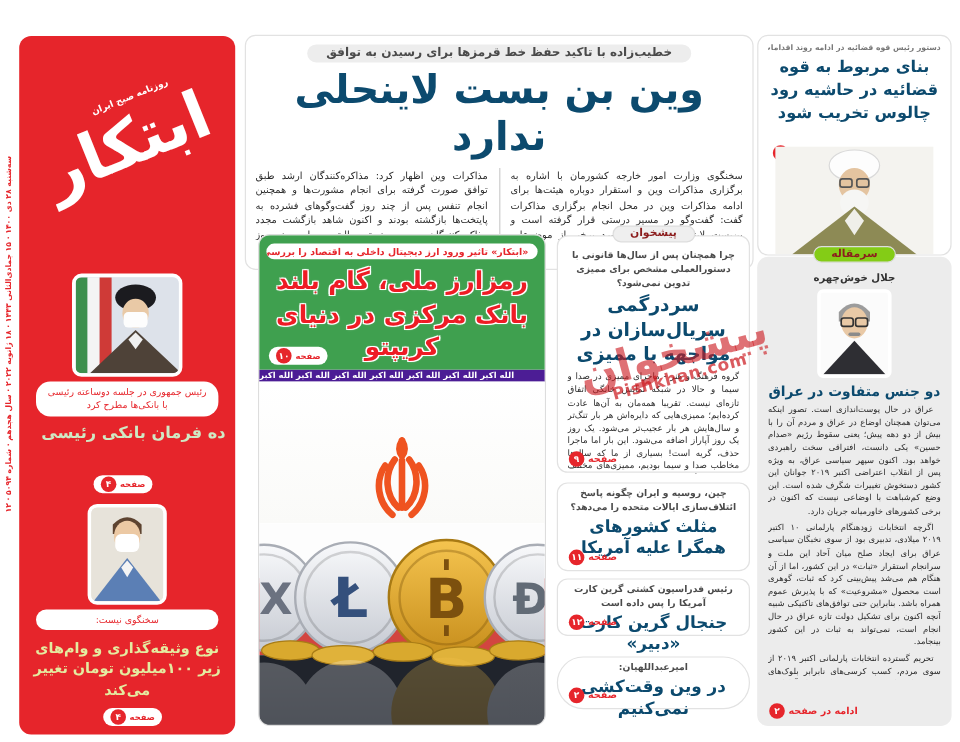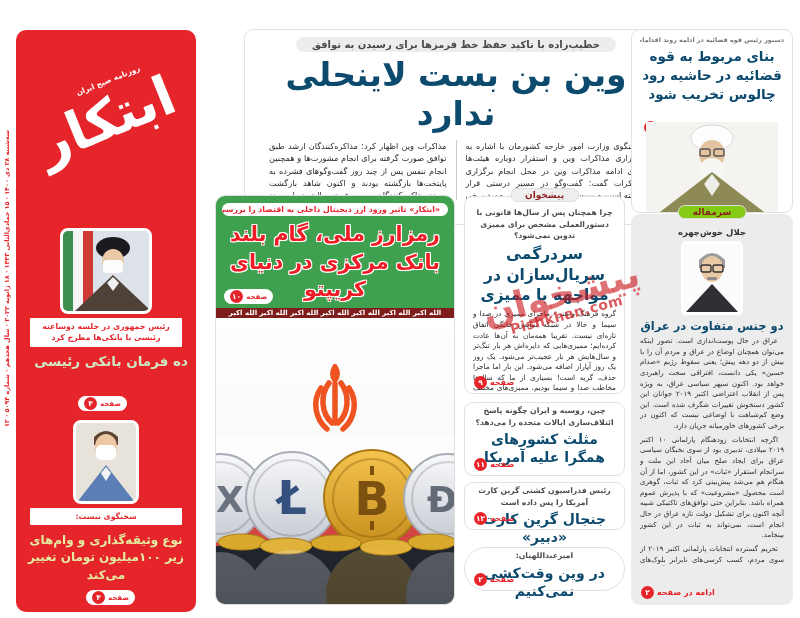--- a/index.html
+++ b/index.html
@@ -8,21 +8,21 @@
   .page { position:relative; width:800px; height:618px; background:#fff; overflow:hidden; }
   .abs { position:absolute; }
 
   
   .brand-col { left:16px; top:30px; width:180px; height:582px; background:#e6252b; border-radius:10px; overflow:hidden; }
   .brand-logo-wrap { position:absolute; left:0; top:0; width:180px; height:190px; }
   .brand-logo { position:absolute; left:4px; top:58px; width:172px; color:#fff; font-size:54px; font-weight:bold; transform:rotate(-22deg); text-align:center; letter-spacing:-2px; }
   .brand-tagline { position:absolute; left:58px; top:46px; color:#fff; font-size:7.5px; font-weight:bold; transform:rotate(-22deg); }
   .brand-photo1 { position:absolute; left:44px; top:198px; width:92px; height:86px; border:3px solid #fff; border-radius:8px; overflow:hidden; background:#dfe3ea; }
   .brand-photo2 { position:absolute; left:57px; top:390px; width:66px; height:84px; border:3px solid #fff; border-radius:8px; overflow:hidden; background:#e7e3da; }
-  .brand-caption { position:absolute; left:14px; width:152px; background:#fff; border-radius:1px; padding:3px 7px; color:#e6252b; font-size:7.8px; font-weight:bold; text-align:center; line-height:1.45; }
+  .brand-caption { position:absolute; left:14px; width:152px; background:#fff; border-radius:12px; padding:3px 7px; color:#e6252b; font-size:7.8px; font-weight:normal; text-align:center; line-height:1.45; }
   .cap1 { top:288px; } .cap2 { top:478px; }
   .brand-headline { position:absolute; left:8px; width:164px; text-align:center; font-weight:bold; line-height:1.45; }
   .bh1 { top:322px; font-size:13.5px; color:#cfe9c4;text-align:right; }
   .bh2 { top:502px; font-size:12px; color:#e4eba0; }
   .brand-badge { position:absolute; background:#fff; border-radius:9px; display:inline-flex; align-items:center; gap:3px; padding:1px 6px; }
   .bb1 { left:62px; top:366px; } .bb2 { left:70px; top:560px; }
   .brand-badge .pb-label { color:#e6252b; font-size:7px; font-weight:bold; }
 
   
   .dateline-wrap { left:3px; top:428px; width:14px; height:1px; }
@@ -32,21 +32,21 @@
   .nbox { position:absolute; background:#fff; border:1px solid #e2e2e2; border-radius:9px; }
   .kicker { color:#4a4a4a; font-weight:bold; text-align:center; }
   .headline { color:#0c4a6e; font-weight:bold; text-align:center; }
   .body-text { color:#2b2b2b; text-align:justify; }
   .badge { display:inline-flex; align-items:center; gap:3px; }
   .badge .pb-label { color:#e6252b; font-size:8px; font-weight:bold; }
   .dot { min-width:13px; height:13px; padding:0 2px; border-radius:8px; background:#e6252b; color:#fff; font-size:7.5px; font-weight:bold; display:inline-flex; align-items:center; justify-content:center; }
   .foot-left { position:absolute; left:10px; bottom:6px; }
 
   
-  .lead-box { left:204px; top:29px; width:424px; height:196px; padding:7px 24px 6px;margin-left:40px; }
+  .lead-box { left:204px; top:29px; width:424px; height:196px; padding:7px 8px 6px; }
   .lead-kicker { background:#ededed; border-radius:12px; padding:2px 16px; font-size:10px; width:fit-content; margin:0 auto; }
   .lead-headline { font-size:33px; margin-top:3px; letter-spacing:-1px; }
   .lead-body { display:flex; gap:9px; margin-top:7px; height:60px; overflow:hidden; }
   .lead-col { flex:1; font-size:8.2px; line-height:1.5; }
   .lead-col:first-child { border-left:1px solid #ccc; padding-left:9px; }
 
   
   .jud-box { left:631px; top:29px; width:162px; height:184px; padding:6px 8px; overflow:hidden; }
   .jud-kicker { font-size:6.4px; color:#777; white-space:nowrap; overflow:hidden; }
   .jud-headline { font-size:13.5px; line-height:1.4; margin-top:3px; }
@@ -64,21 +64,21 @@
   .ed-body p { margin-bottom:3px; text-indent:6px; }
 
   
   .crypto-box { left:215px; top:195px; width:240px; height:410px; border-radius:10px; overflow:hidden; border:1px solid #ddd; background:#fff; }
   .crypto-green { height:112px; background:#3fa04f; padding-top:7px; position:relative; }
   .crypto-kicker { background:#fff; border-radius:10px; width:fit-content; max-width:226px; margin:0 auto; padding:2px 8px; color:#e6252b; font-size:7.8px; font-weight:bold; white-space:nowrap; overflow:hidden; }
   .crypto-headline { margin-top:5px; font-size:20.5px; line-height:1.35; color:#ee1c25; font-weight:bold; text-align:center;
      text-shadow:1px 1px 0 #fff,-1px -1px 0 #fff,1px -1px 0 #fff,-1px 1px 0 #fff,0 0 2px #fff; }
   .crypto-badge { position:absolute; left:8px; bottom:4px; background:#fff; border-radius:9px; display:inline-flex; align-items:center; gap:3px; padding:1px 6px; }
   .crypto-badge .pb-label { color:#e6252b; font-size:7px; font-weight:bold; }
-  .flag-script { height:10px; background:#7f1d1d; color:#fff; font-size:7px; font-weight:bold; white-space:nowrap; overflow:hidden; text-align:center; line-height:10px; letter-spacing:1px; }
+  .flag-script { height:10px; background:#4c1d95; color:#fff; font-size:7px; font-weight:bold; white-space:nowrap; overflow:hidden; text-align:left; line-height:10px; letter-spacing:1px; }
   .crypto-white { height:118px; background:linear-gradient(#ffffff,#fafaf8); display:flex; align-items:flex-end; justify-content:center; }
   .crypto-coins { display:block; }
 
   
   .pv1 { left:464px; top:196px; width:161px; height:198px; padding:10px 8px 4px; overflow:visible; }
   .pv1 .kicker { font-size:7.7px; line-height:1.5; }
   .pv1 .headline { font-size:15.5px; line-height:1.35; margin-top:2px; }
   .pv-body { font-size:7.3px; line-height:1.45; margin-top:3px; height:86px; overflow:hidden; }
   .pv-small { width:161px; padding:2px 9px 4px; }
   .pv-small .kicker { font-size:7.7px; line-height:1.5; }

